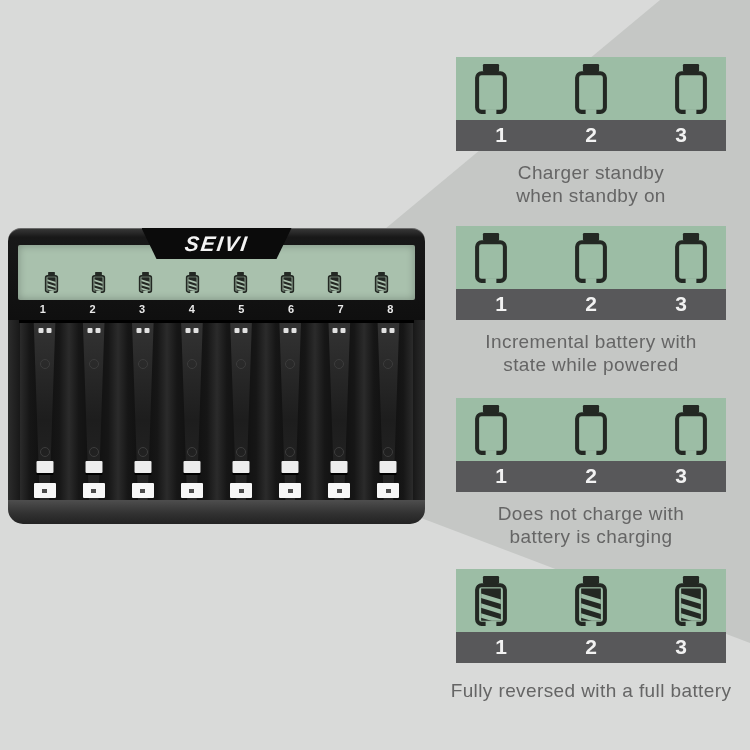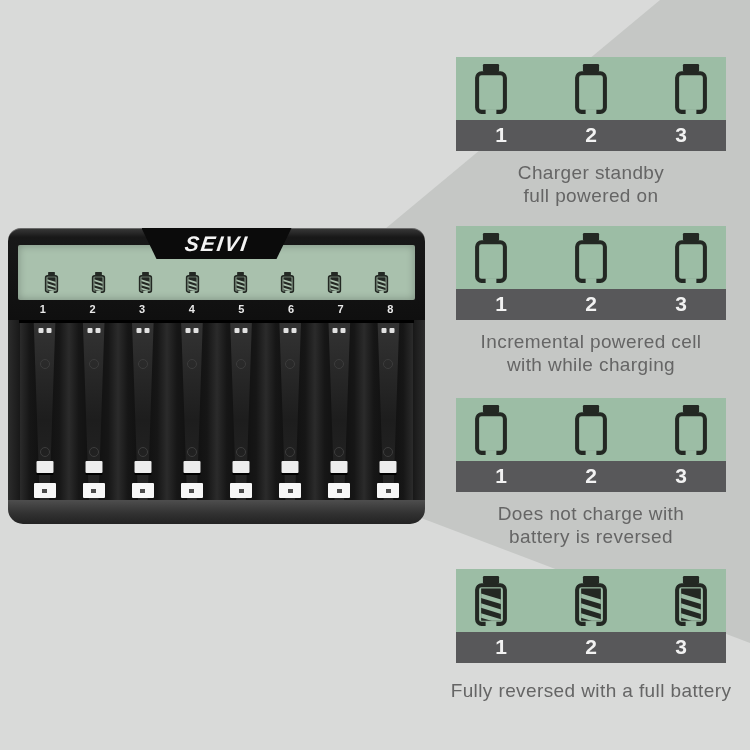--- a/index.html
+++ b/index.html
@@ -412,21 +412,21 @@
     <rect x="14" y="51.5" width="12" height="6.5" fill="#9cbda5"></rect>
     </svg>
         </div>
         <div class="panel-strip">
           <div class="num">1</div>
           <div class="num">2</div>
           <div class="num">3</div>
         </div>
         <div class="panel-caption">
           <div class="cap-line">Charger standby</div>
-          <div class="cap-line">full powered on</div>
+          <div class="cap-line">when standby on</div>
         </div>
       </div>
       <div class="panel" style="top: 226px;">
         <div class="panel-screen">
           <svg width="36" height="52" viewBox="0 0 40 58">
     <defs>
               <clipPath id="bc12">
                 <rect x="9" y="15" width="22" height="36"></rect>
               </clipPath>
             </defs>
@@ -454,22 +454,22 @@
     <rect x="4.5" y="11.5" width="31" height="43" rx="5" fill="none" stroke="#232823" stroke-width="4.5"></rect>
     <rect x="14" y="51.5" width="12" height="6.5" fill="#9cbda5"></rect>
     </svg>
         </div>
         <div class="panel-strip">
           <div class="num">1</div>
           <div class="num">2</div>
           <div class="num">3</div>
         </div>
         <div class="panel-caption">
-          <div class="cap-line">Incremental powered cell</div>
-          <div class="cap-line">with while charging</div>
+          <div class="cap-line">Incremental battery with</div>
+          <div class="cap-line">state while powered</div>
         </div>
       </div>
       <div class="panel" style="top: 398px;">
         <div class="panel-screen">
           <svg width="36" height="52" viewBox="0 0 40 58">
     <defs>
               <clipPath id="bc15">
                 <rect x="9" y="15" width="22" height="36"></rect>
               </clipPath>
             </defs>
@@ -498,21 +498,21 @@
     <rect x="14" y="51.5" width="12" height="6.5" fill="#9cbda5"></rect>
     </svg>
         </div>
         <div class="panel-strip">
           <div class="num">1</div>
           <div class="num">2</div>
           <div class="num">3</div>
         </div>
         <div class="panel-caption">
           <div class="cap-line">Does not charge with</div>
-          <div class="cap-line">battery is reversed</div>
+          <div class="cap-line">battery is charging</div>
         </div>
       </div>
       <div class="panel" style="top: 569px;">
         <div class="panel-screen">
           <svg width="36" height="52" viewBox="0 0 40 58">
     <defs>
               <clipPath id="bc18">
                 <rect x="9" y="15" width="22" height="36"></rect>
               </clipPath>
             </defs>

